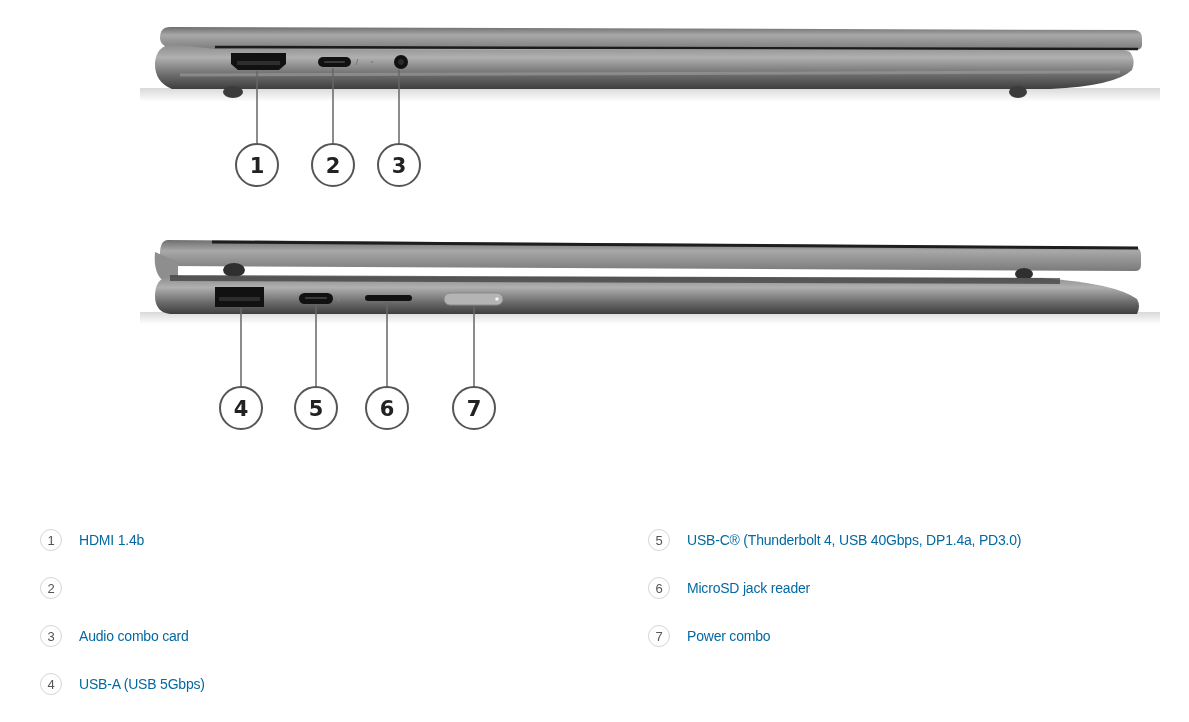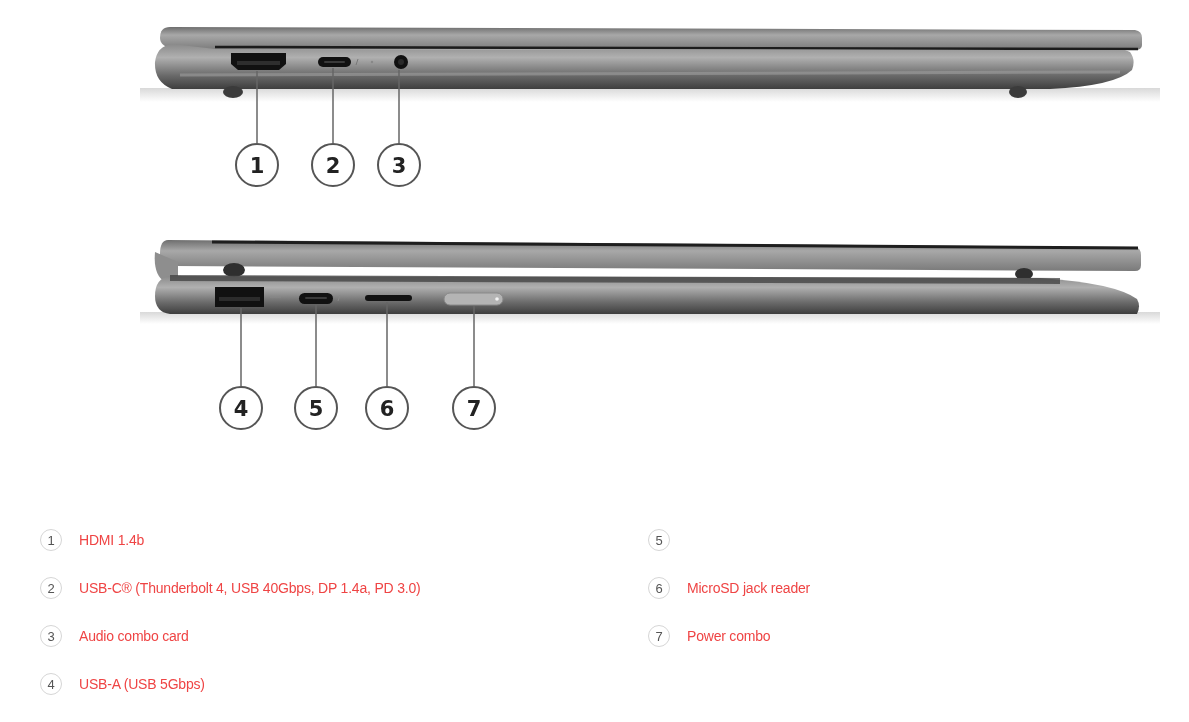--- a/index.html
+++ b/index.html
@@ -1,21 +1,21 @@
 <!DOCTYPE html>
 <html><head>
   <meta charset="utf-8">
   <style>
     html, body { margin: 0; padding: 0; background: #ffffff; }
     body { width: 1189px; height: 722px; position: relative; overflow: hidden; font-family: "Liberation Sans", sans-serif; }
     .diagram { position: absolute; left: 0; top: 0; width: 1189px; height: 470px; }
     .legend { position: absolute; left: 0; top: 515px; width: 1189px; height: 207px; }
     .legend-item { position: absolute; height: 26px; display: flex; align-items: center; }
     .legend-num { width: 22px; height: 22px; border: 1.5px solid #d6d6d6; border-radius: 50%; box-sizing: border-box; display: flex; align-items: center; justify-content: center; font-size: 13px; color: #555; margin-right: 17px; }
-    .legend-text { font-size: 14px; color: #ef4444; letter-spacing: -0.2px; }
+    .legend-text { font-size: 14px; color: #0369a1; letter-spacing: -0.2px; }
     svg text { font-family: "DejaVu Sans", sans-serif; font-weight: bold; }
   </style>
 </head>
 <body>
 
 <div class="diagram">
   <svg width="1189" height="470" viewBox="0 0 1189 470" xmlns="http://www.w3.org/2000/svg">
     <defs>
       <linearGradient id="lidGrad" x1="0" y1="0" x2="0" y2="1">
         <stop offset="0" stop-color="#6e6e6e"></stop>
@@ -136,33 +136,33 @@
 </div>
 
 <div class="legend">
 
   <div class="legend-item" style="left:40px; top:12px;">
     <span class="legend-num">1</span>
     <span class="legend-text">HDMI 1.4b</span>
   </div>
   <div class="legend-item" style="left:40px; top:60px;">
     <span class="legend-num">2</span>
-    <span class="legend-text">USB-C® (Thunderbolt 4, USB 40Gbps, DP 1.4a, PD 3.0)</span>
   </div>
   <div class="legend-item" style="left:40px; top:108px;">
     <span class="legend-num">3</span>
     <span class="legend-text">Audio combo card</span>
   </div>
   <div class="legend-item" style="left:40px; top:156px;">
     <span class="legend-num">4</span>
     <span class="legend-text">USB-A (USB 5Gbps)</span>
   </div>
 
   <div class="legend-item" style="left:648px; top:12px;">
     <span class="legend-num">5</span>
+    <span class="legend-text">USB-C® (Thunderbolt 4, USB 40Gbps, DP1.4a, PD3.0)</span>
   </div>
   <div class="legend-item" style="left:648px; top:60px;">
     <span class="legend-num">6</span>
     <span class="legend-text">MicroSD jack reader</span>
   </div>
   <div class="legend-item" style="left:648px; top:108px;">
     <span class="legend-num">7</span>
     <span class="legend-text">Power combo</span>
   </div>
 </div>

